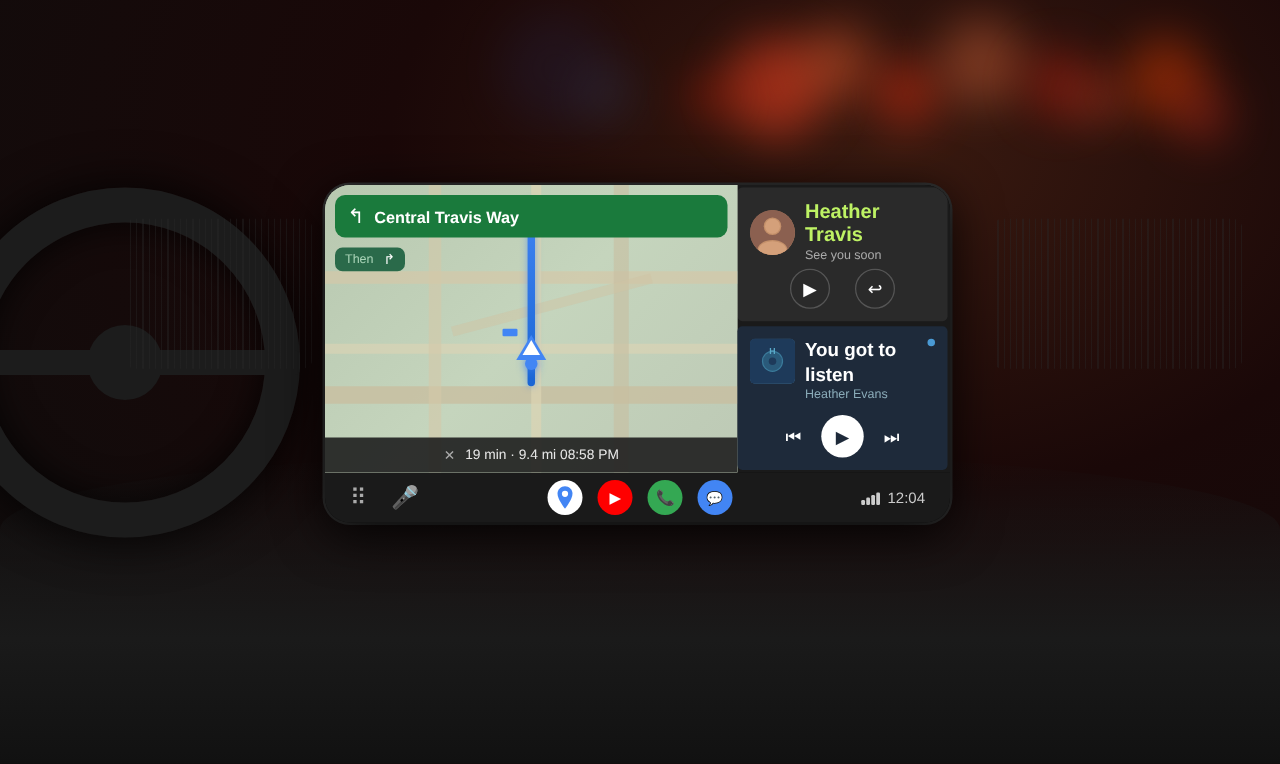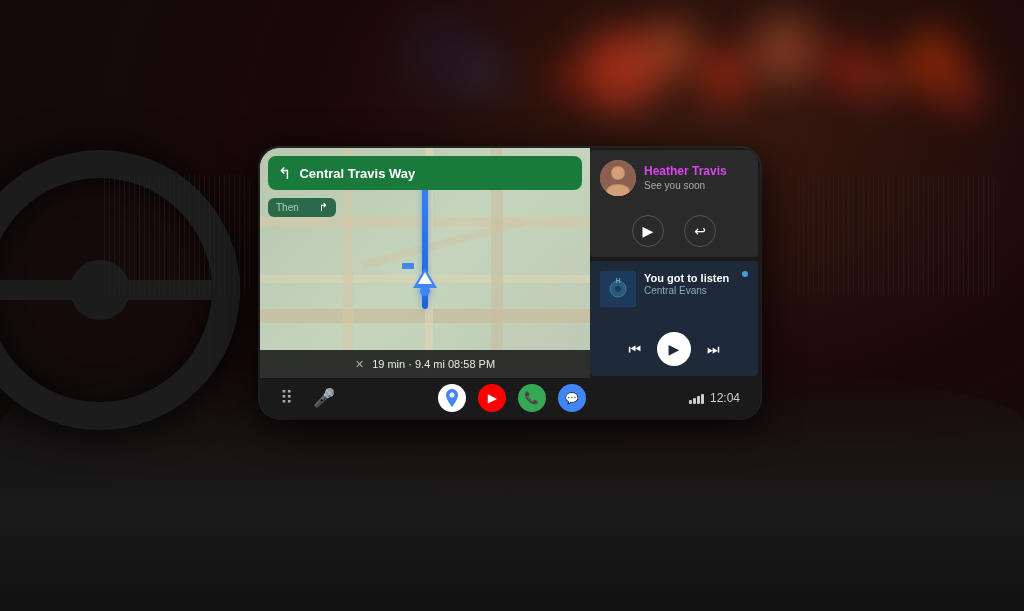--- a/index.html
+++ b/index.html
@@ -124,21 +124,21 @@
     
     .nav-then {
       position: absolute;
       top: 50px;
       left: 8px;
       background: #2a6a4a;
       border-radius: 6px;
       padding: 3px 8px;
       display: flex;
       align-items: center;
-      gap: 20px;
+      gap: 8px;
     }
     .nav-then-label {
       color: #aad4b8;
       font-size: 10px;
     }
     .nav-then-icon {
       color: white;
       font-size: 11px;
     }
 
@@ -205,22 +205,22 @@
       font-size: 14px;
       color: white;
       font-weight: bold;
     }
 
     .contact-info {
       flex: 1;
     }
 
     .contact-name {
-      color: #d946ef;
-      font-size: 12px;
+      color: #bef264;
+      font-size: 16px;
       font-weight: 600;
       line-height: 1.2;
     }
 
     .contact-subtitle {
       color: #aaaaaa;
       font-size: 10px;
       line-height: 1.3;
     }
 
@@ -277,21 +277,21 @@
       color: #7ab8d4;
       font-weight: bold;
     }
 
     .music-info {
       flex: 1;
     }
 
     .music-title {
       color: #ffffff;
-      font-size: 11px;
+      font-size: 15px;
       font-weight: 600;
       line-height: 1.3;
     }
 
     .music-artist {
       color: #8aabb8;
       font-size: 10px;
     }
 
     .music-dot {
@@ -534,21 +534,21 @@
               <div class="music-album">
                 <svg width="36" height="36" viewBox="0 0 36 36">
                   <rect width="36" height="36" rx="4" fill="#1e3a5a"></rect>
                   <circle cx="18" cy="18" r="8" fill="#2a5a7a" stroke="#3a7a9a" stroke-width="1"></circle>
                   <circle cx="18" cy="18" r="3" fill="#1e3a5a"></circle>
                   <text x="18" y="12" text-anchor="middle" fill="#5aabca" font-size="7" font-weight="bold">H</text>
                 </svg>
               </div>
               <div class="music-info">
                 <div class="music-title">You got to listen</div>
-                <div class="music-artist">Central Evans</div>
+                <div class="music-artist">Heather Evans</div>
               </div>
             </div>
             <div class="music-controls">
               <div class="music-btn">⏮</div>
               <div class="music-play-btn">▶</div>
               <div class="music-btn">⏭</div>
             </div>
           </div>
 
         </div>

